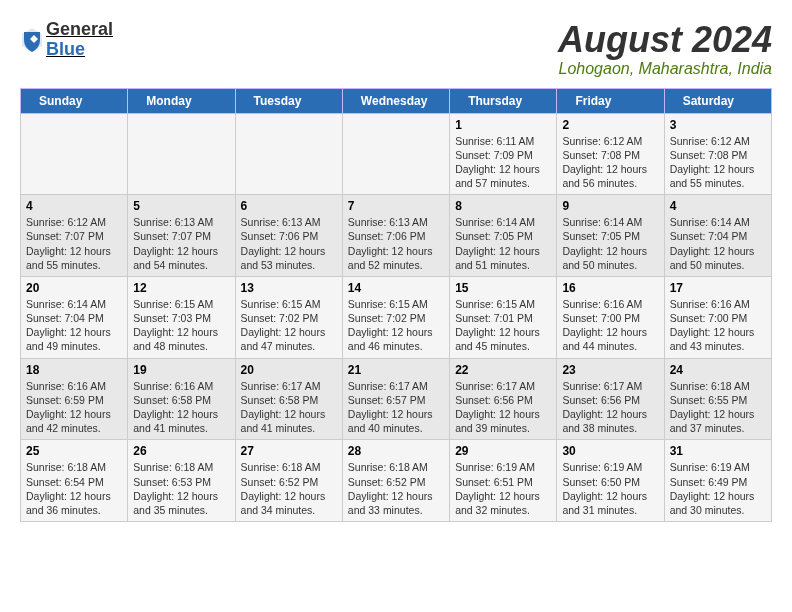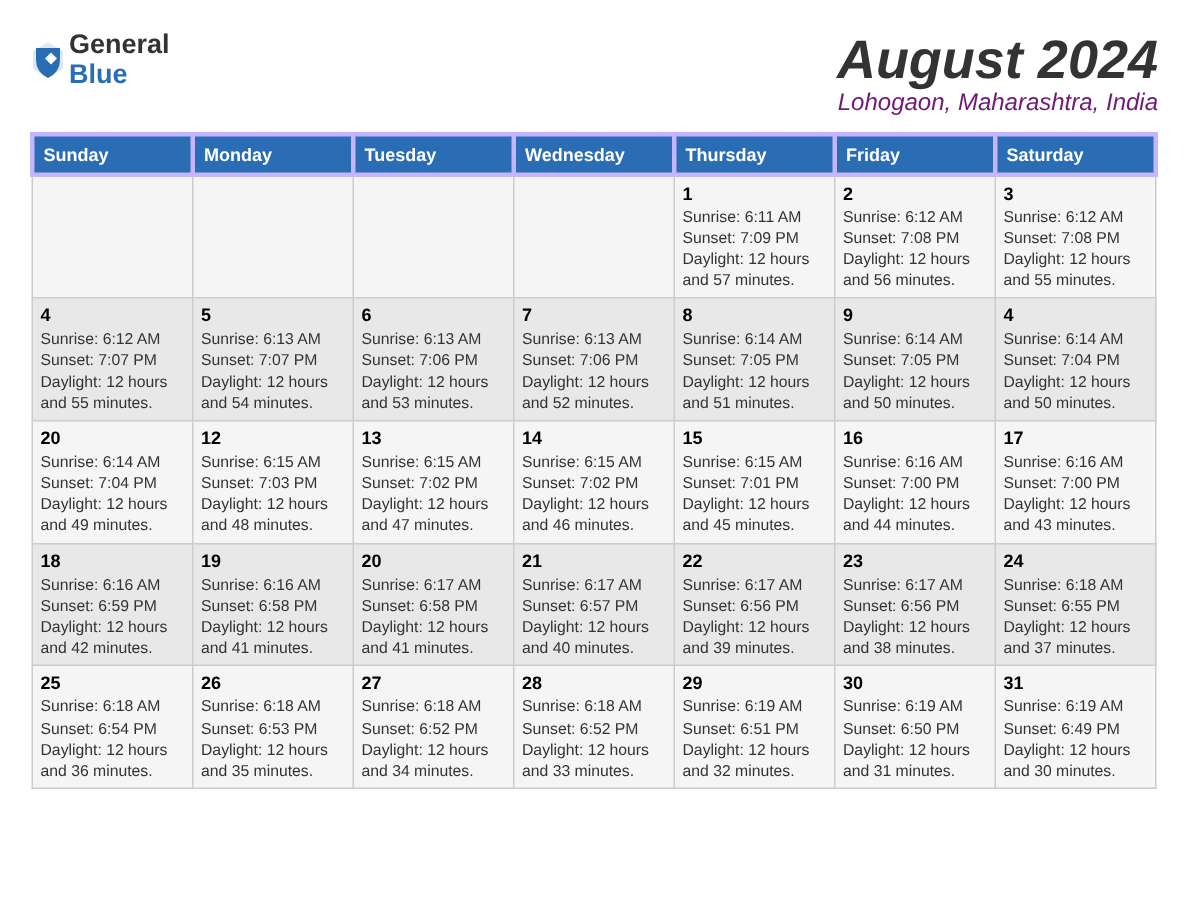--- a/index.html
+++ b/index.html
@@ -15,20 +15,21 @@
     }
     .header-row {
       display: flex;
       justify-content: space-between;
       align-items: flex-start;
       margin-bottom: 10px;
     }
     .logo {
       display: flex;
       align-items: center;
+      text-decoration: underline;
     }
     .logo-text {
       display: flex;
       flex-direction: column;
       line-height: 1.1;
     }
     .logo-general {
       font-size: 18px;
       font-weight: bold;
       color: #333;
@@ -48,35 +49,35 @@
       font-style: italic;
     }
     .main-title {
       font-size: 36px;
       font-weight: bold;
       color: #333;
       line-height: 1.1;
     }
     .subtitle {
       font-size: 16px;
-      color: #701a75;
+      color: #4d7c0f;
     }
     table {
       width: 100%;
       border-collapse: collapse;
       font-size: 11px;
     }
     thead tr th {
       background-color: #2a6db5;
       color: #fff;
       text-align: left;
-      padding: 5px 6px;
+      padding: 5px 18px;
       font-size: 12px;
       font-weight: bold;
-      border: 3px solid #c4b5fd;
+      border: 1px solid #c4b5fd;
     }
     tbody tr td {
       border: 1px solid #ccc;
       vertical-align: top;
       padding: 4px 5px;
       width: calc(100%/7);
       height: 80px;
     }
     tbody tr:nth-child(odd) td {
       background-color: #f5f5f5;

